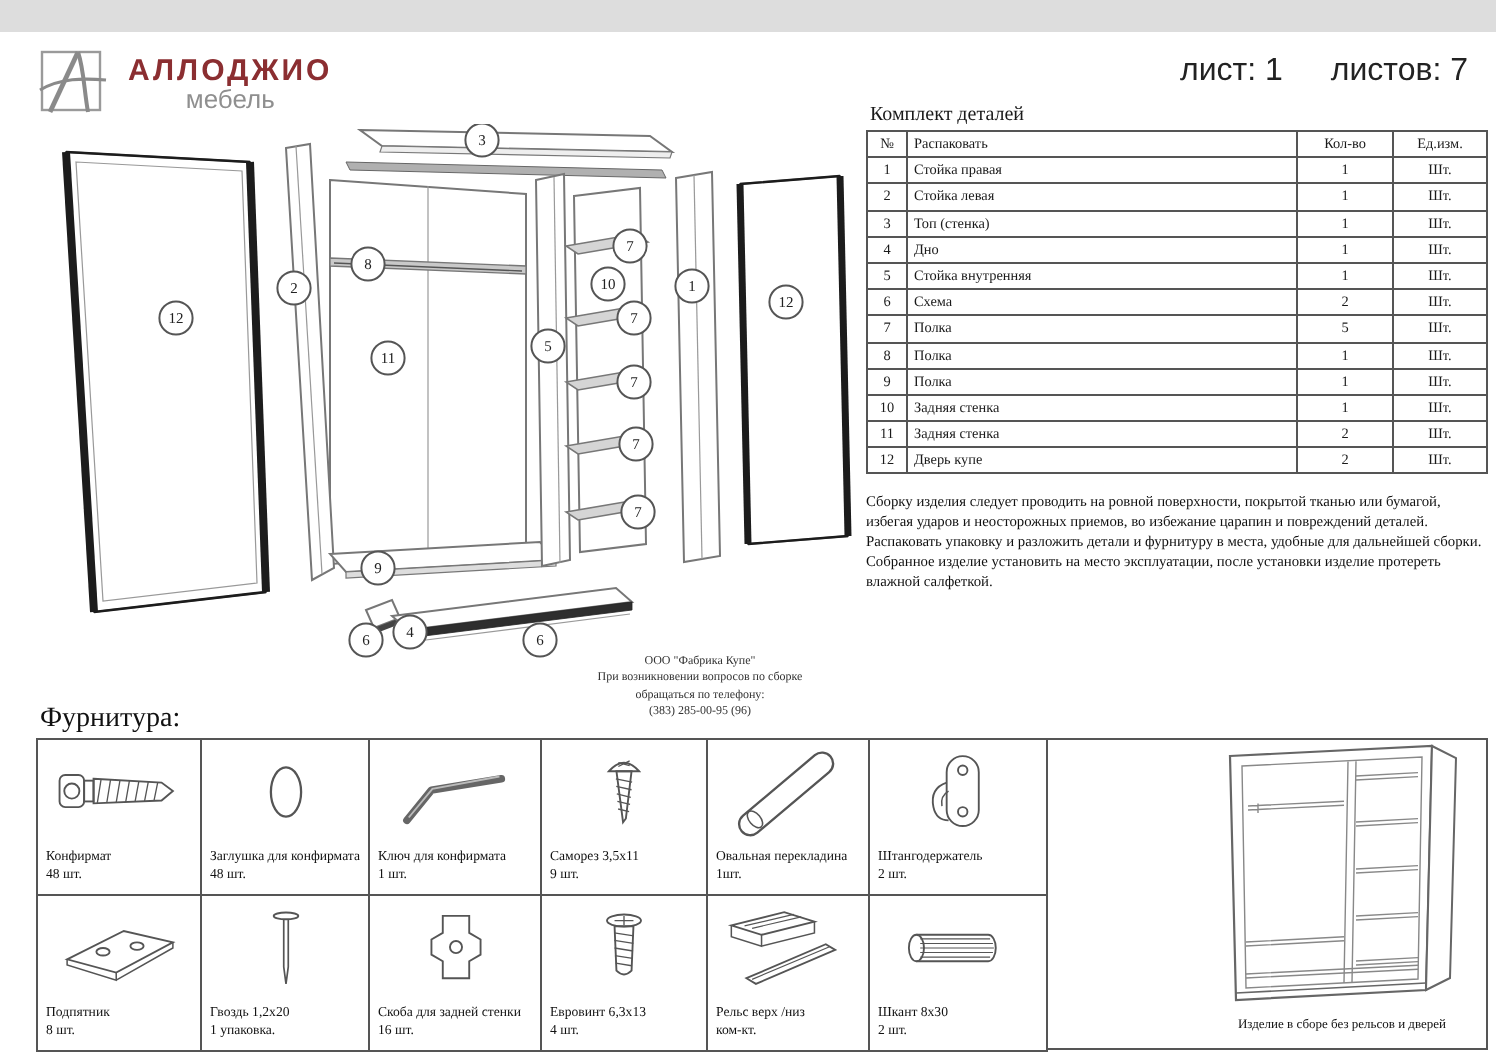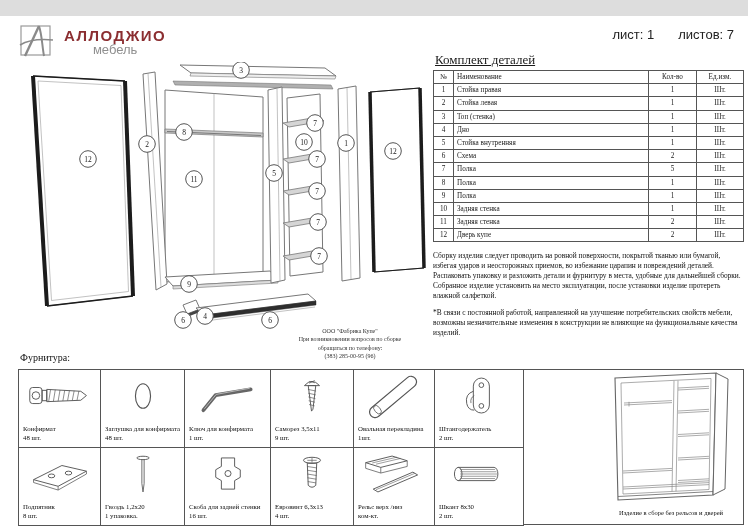--- a/index.html
+++ b/index.html
@@ -8,34 +8,34 @@
     position:relative; width:748px; height:527px; background:#ffffff;
     font-family:"Liberation Serif", serif; color:#1a1a1a; overflow:hidden;
     margin:16px auto;
   }
   
   .logo { position:absolute; left:18px; top:7px; display:flex; align-items:center; gap:9px; }
   .logo-text { text-align:center; }
   .brand { font-family:"Liberation Sans", sans-serif; font-weight:bold; font-size:15px; letter-spacing:1.5px; color:#8b2e31; }
   .brand-sub { font-family:"Liberation Sans", sans-serif; font-size:13px; color:#8f8f8f; margin-top:-2px; }
   .title { position:absolute; left:178px; top:9px; width:372px; text-align:center; font-size:12px; line-height:1.35; color:#111; }
-  .sheet-info { position:absolute; right:14px; top:11px; font-family:"Liberation Sans", sans-serif; font-size:13px; color:#222; display:flex; gap:24px; }
+  .sheet-info { position:absolute; right:14px; top:11px; font-family:"Liberation Sans", sans-serif; font-size:16px; color:#222; display:flex; gap:24px; }
   
   .parts-panel { position:absolute; left:433px; top:36px; width:310px; }
-  .parts-caption { font-size:13px; margin:0 0 2px 2px;text-decoration:underline; }
+  .parts-caption { font-size:10px; margin:0 0 2px 2px; }
   table.parts { border-collapse:collapse; width:100%; table-layout:fixed; }
   .parts th, .parts td { border:1px solid #555; font-size:7.2px; font-weight:normal; height:13.2px; padding:0 3px; text-align:center; overflow:hidden; white-space:nowrap; }
   .parts .name { text-align:left; }
   .note { font-size:7.4px; line-height:1.32; margin-top:8px; white-space:pre-wrap; color:#111; }
   .note:first-of-type { margin-top:9px; }
   
   .diagram-svg { position:absolute; left:15px; top:46px; }
   .factory { position:absolute; left:280px; top:311px; width:140px; text-align:center; font-size:6px; line-height:1.4; color:#333; }
   
-  .hw-heading { position:absolute; left:20px; top:336px; font-size:10px; color:#111; }
+  .hw-heading { position:absolute; left:20px; top:336px; font-size:14px; color:#111; }
   .hw-grid { position:absolute; left:18px; top:353px; display:grid; grid-template-columns:82px 84px 86px 83px 81px 89px; grid-auto-rows:78px; border-top:1px solid #555; border-left:1px solid #555; }
   .hw-cell { position:relative; border-right:1px solid #555; border-bottom:1px solid #555; }
   .hw-icon { position:absolute; top:3px; left:0; right:0; display:flex; justify-content:center; }
   .hw-label { position:absolute; left:4px; right:2px; bottom:4px; font-size:6.8px; line-height:1.3; color:#111; }
   
   .assembled { position:absolute; left:523px; top:353px; width:221px; height:156px; border:1px solid #555; border-left:none; }
   .assembled svg { position:absolute; left:0; top:0; }
   .assembled-caption { position:absolute; left:78px; width:140px; top:139px; text-align:center; font-size:6.5px; color:#111; }
   .s { stroke:#777; fill:#fff; stroke-width:1; }
   .thin { stroke:#999; stroke-width:.6; fill:none; }
@@ -69,21 +69,21 @@
     <table class="parts">
       <colgroup>
           <col style="width:20px">
           <col style="width:195px">
           <col style="width:48px">
           <col style="width:47px">
         </colgroup>
       <tbody>
           <tr>
         <th>№</th>
-        <th class="name">Наименование</th>
+        <th class="name">Распаковать</th>
         <th>Кол-во</th>
         <th>Ед.изм.</th>
       </tr>
       <tr>
             <td>1</td>
             <td class="name">Стойка правая</td>
             <td>1</td>
             <td>Шт.</td>
           </tr>
       <tr>
@@ -150,21 +150,20 @@
             <td>12</td>
             <td class="name">Дверь купе</td>
             <td>2</td>
             <td>Шт.</td>
           </tr>
     </tbody>
       </table>
     <p class="note">Сборку изделия следует проводить на ровной поверхности, покрытой тканью или бумагой, избегая ударов и неосторожных приемов, во избежание царапин и повреждений деталей.
 Распаковать упаковку и разложить детали и фурнитуру в места, удобные для дальнейшей сборки.
 Собранное изделие установить на место эксплуатации, после установки изделие протереть влажной салфеткой.</p>
-    <p class="note">*В связи с постоянной работой, направленной на улучшение потребительских свойств мебели, возможны незначительные изменения в конструкции не влияющие на функциональные качества изделий.</p>
   </div>
 
   <svg class="diagram-svg" width="420" height="300" viewBox="0 0 420 300">
 
     <g>
       <path class="s" d="M150,28 L248,35 L248,214 L150,220 Z"></path>
       <path class="thin" d="M199,31 L199,217"></path>
     </g>
 
     <g>

